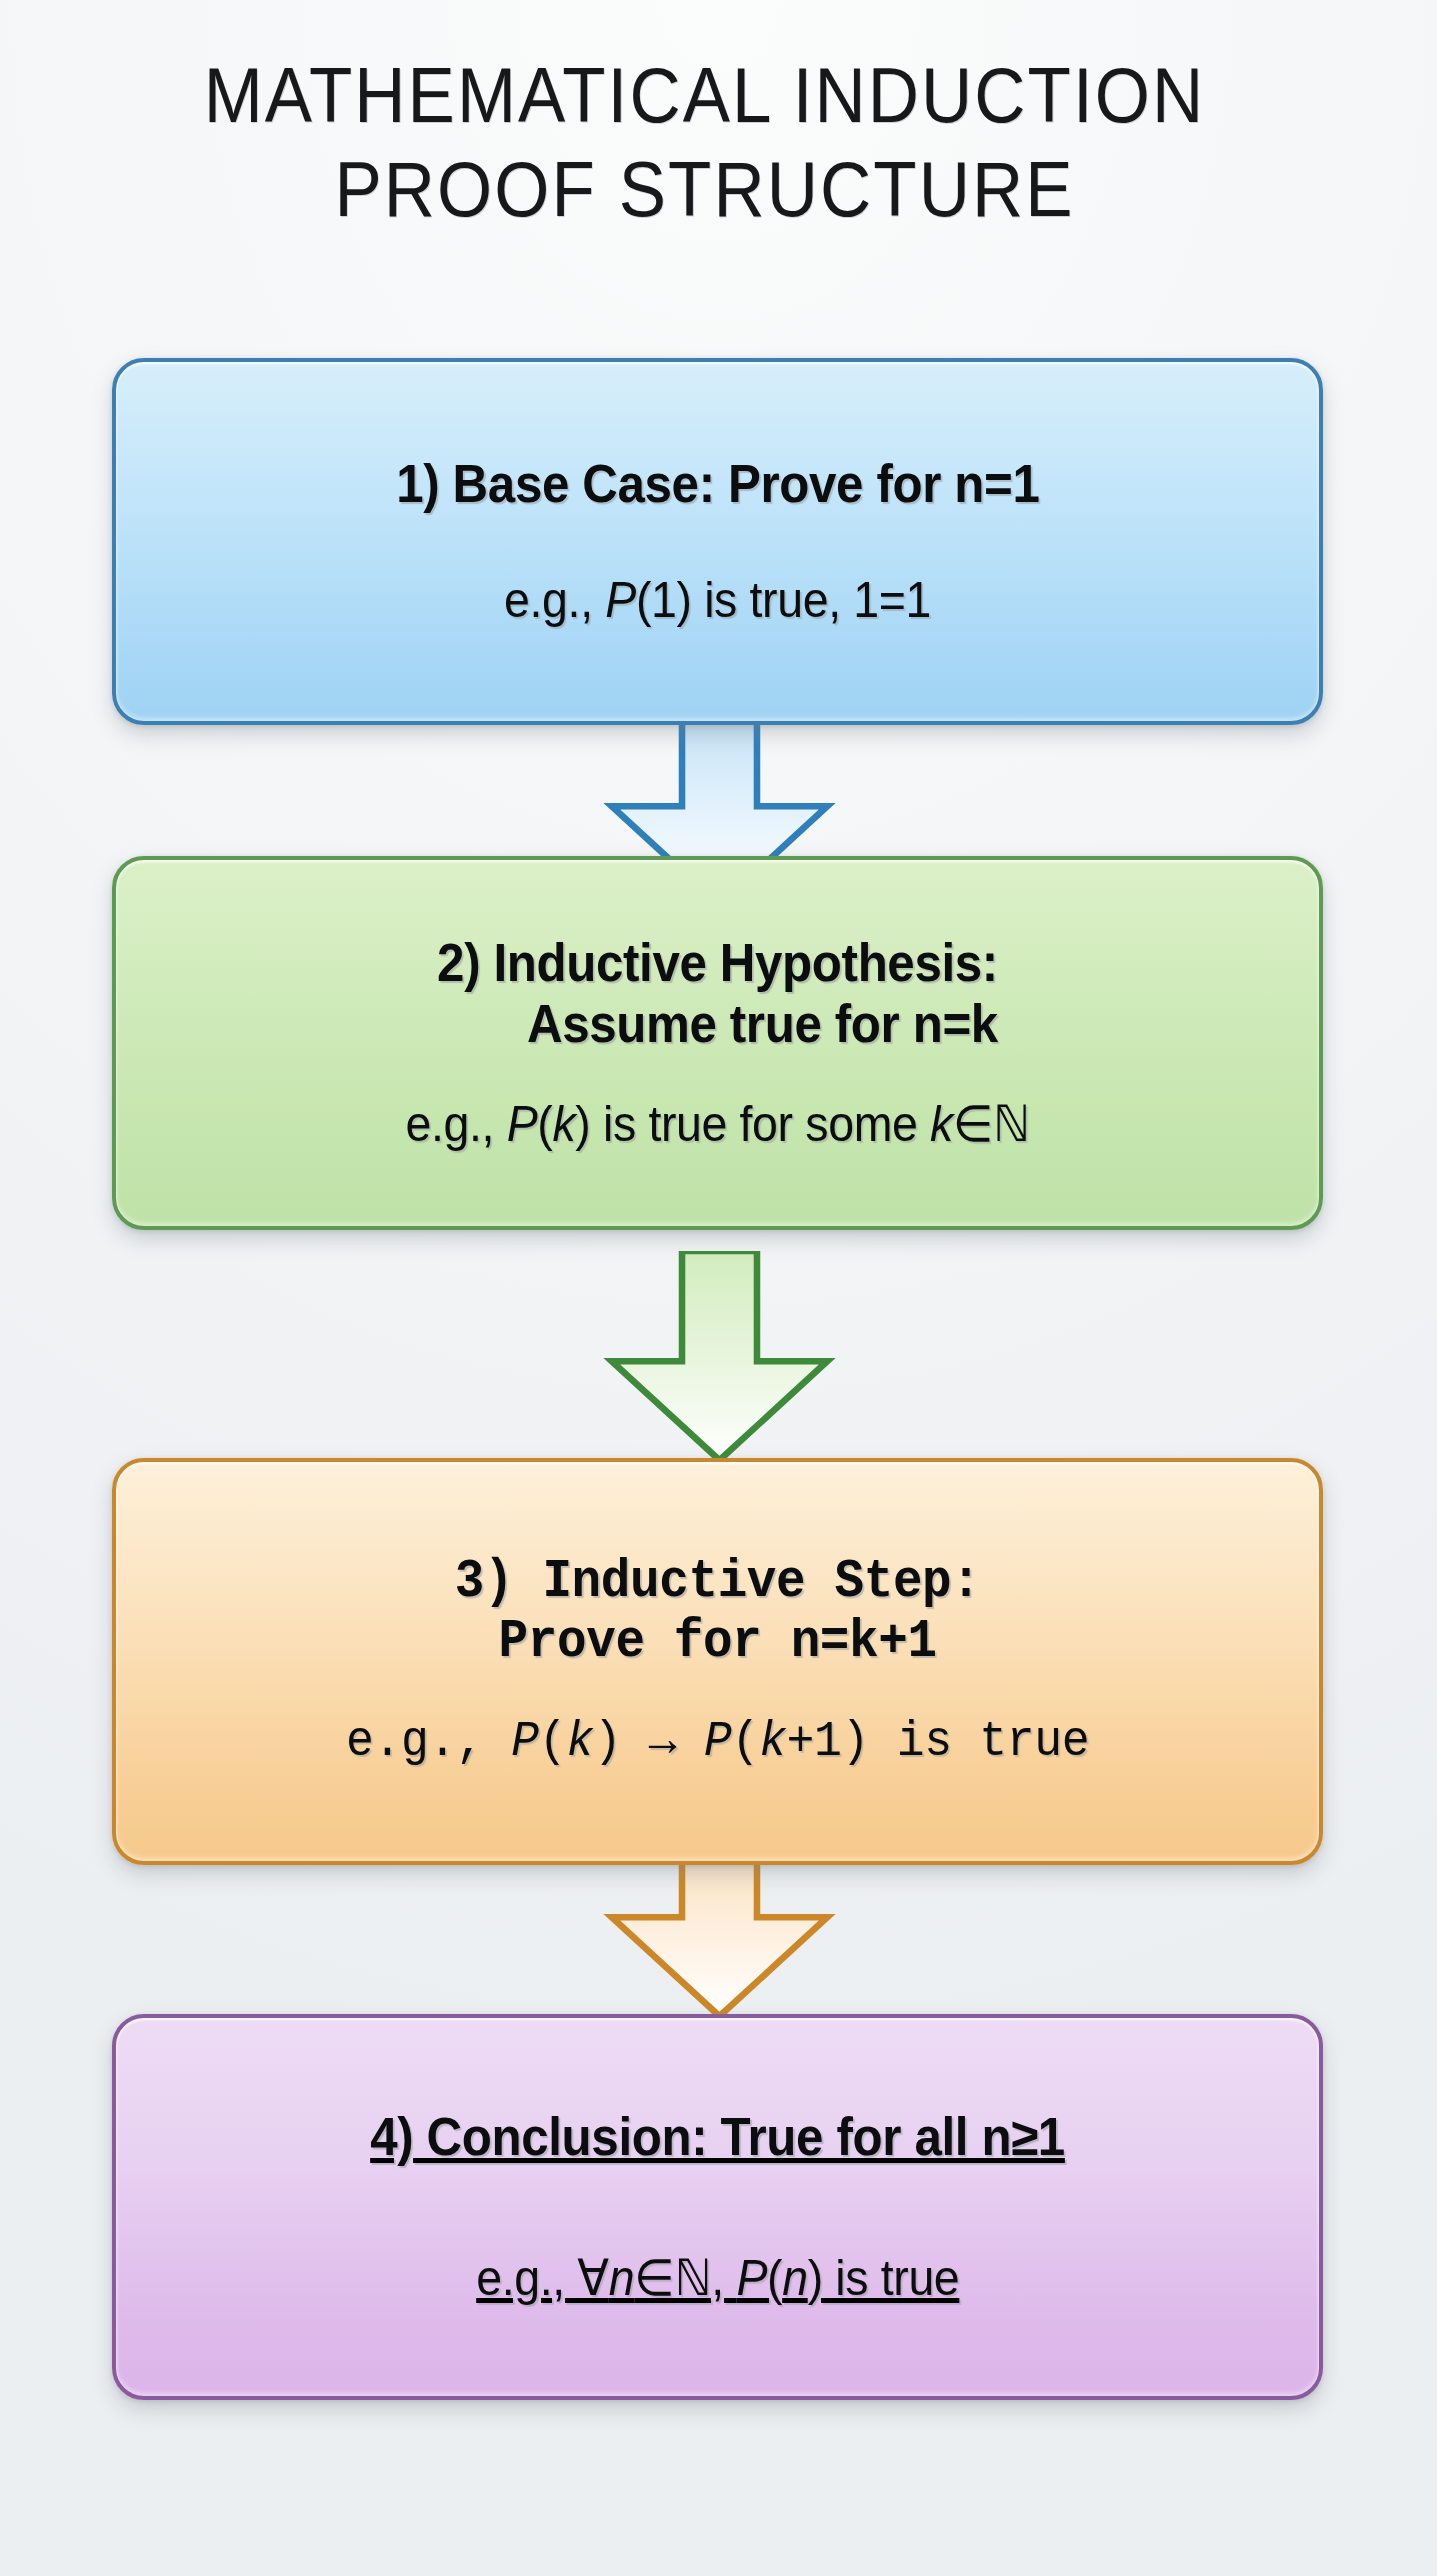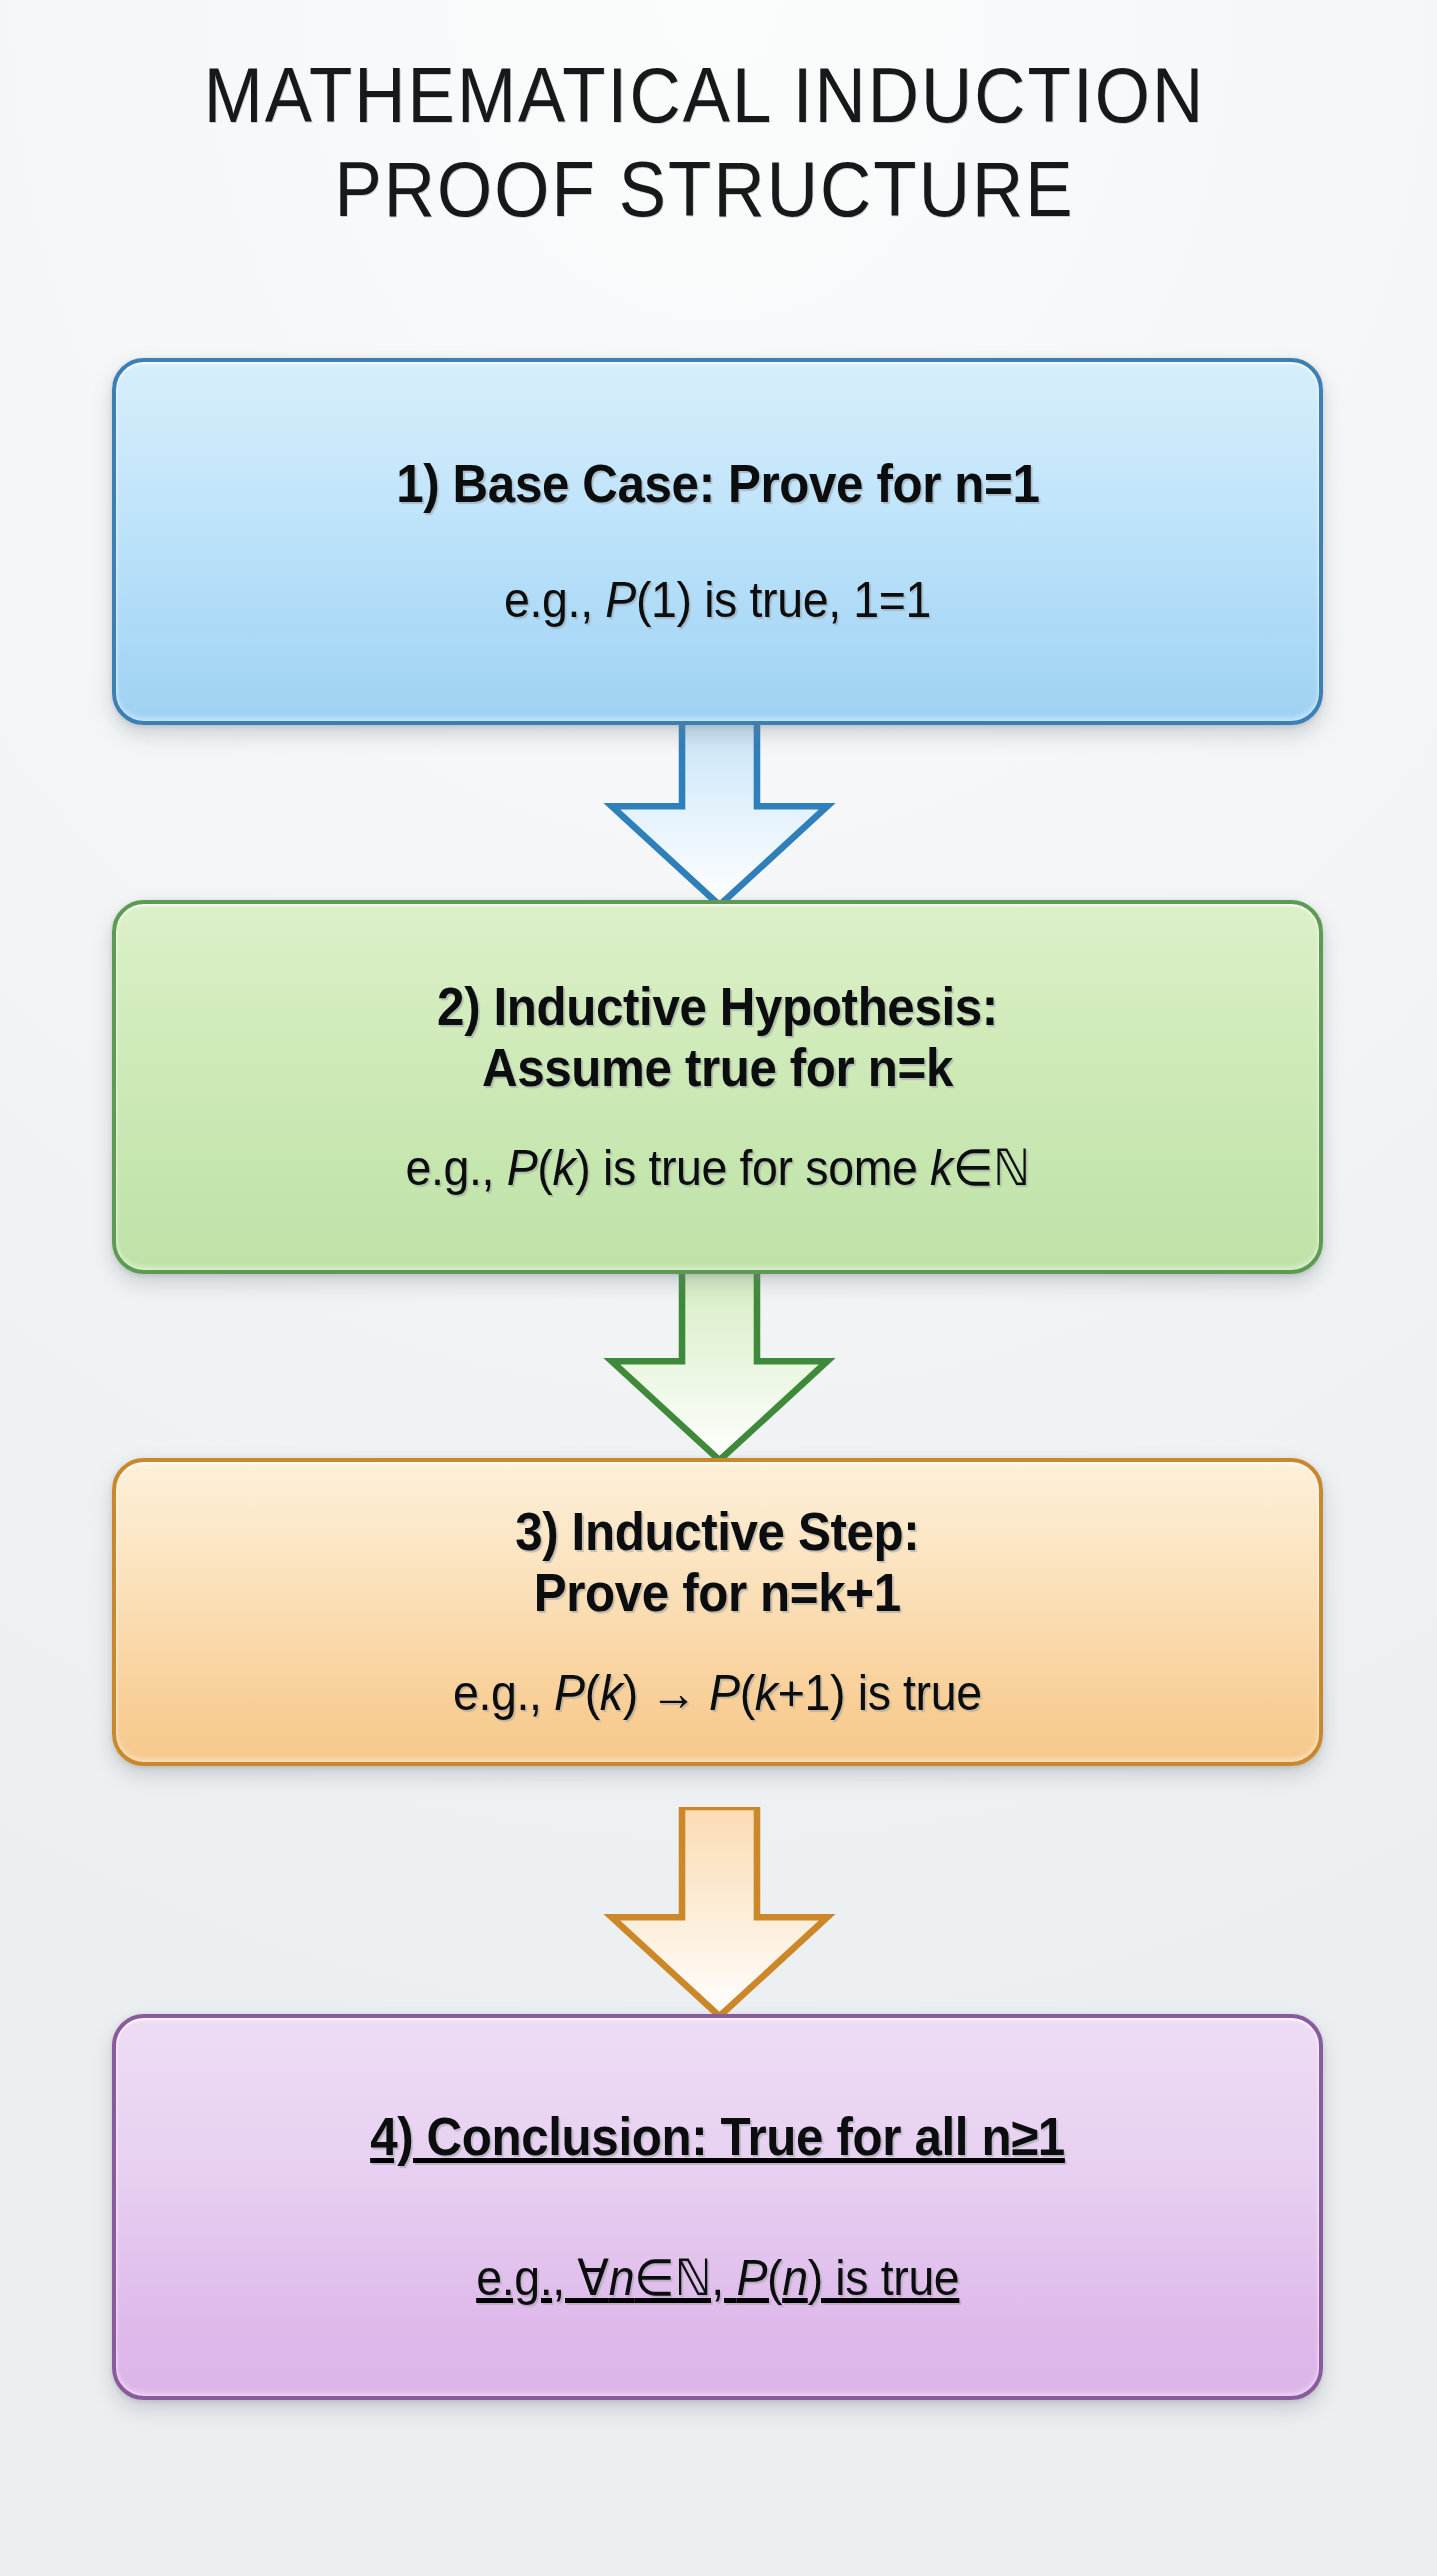--- a/index.html
+++ b/index.html
@@ -99,31 +99,33 @@
 
   
   #node-1 {
     top: 358px;
     height: 367px;
     border-color: #3c7fb5;
     background: linear-gradient(180deg, #d7eefb 0%, #c2e5fa 38%, #a9d8f6 80%, #9fd2f3 100%);
   }
   
   #node-2 {
-    top: 900px;
+    top: 856px;
     height: 374px;
     border-color: #5d9a52;
     background: linear-gradient(180deg, #dcf0c8 0%, #cfeab9 40%, #c4e5ad 78%, #bfe2a8 100%);
+    text-align: right;
   }
   
   #node-3 {
     top: 1458px;
-    height: 308px;
+    height: 407px;
     border-color: #c9882c;
     background: linear-gradient(180deg, #fdf0da 0%, #fbe2bd 38%, #f8cf97 80%, #f6c98c 100%);
+    font-family: Liberation Mono, monospace;
   }
   
   #node-4 {
     top: 2014px;
     height: 386px;
     border-color: #8a5a9e;
     background: linear-gradient(180deg, #eedcf5 0%, #e7d0f1 40%, #deb9ea 82%, #dcb5e9 100%);
     text-decoration: underline;
   }
 

